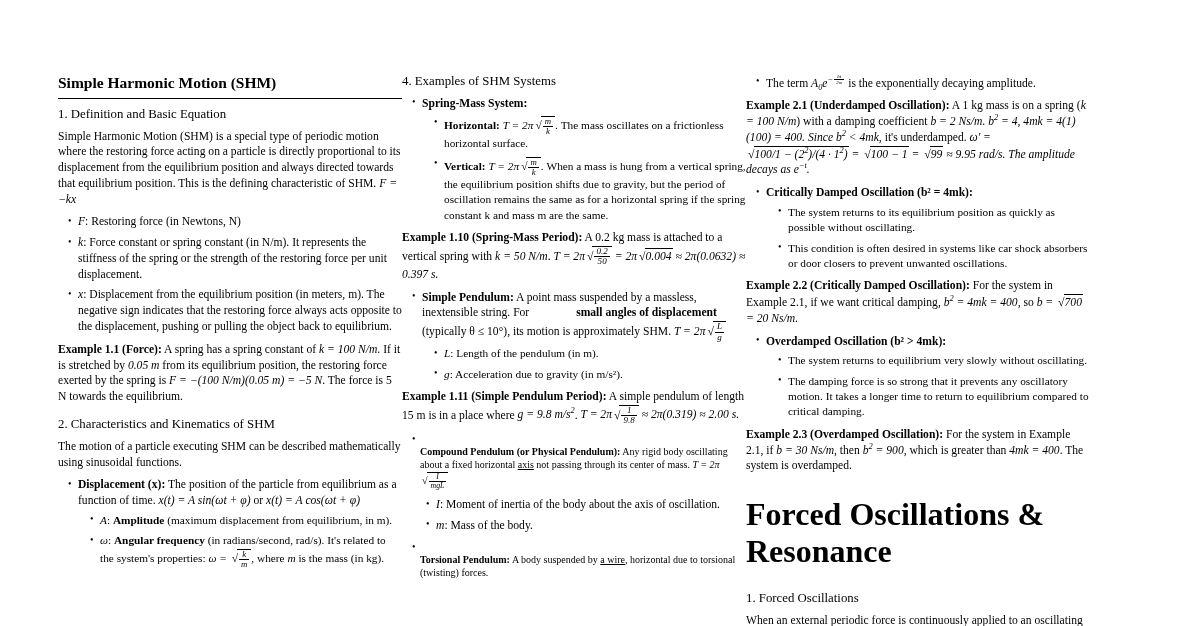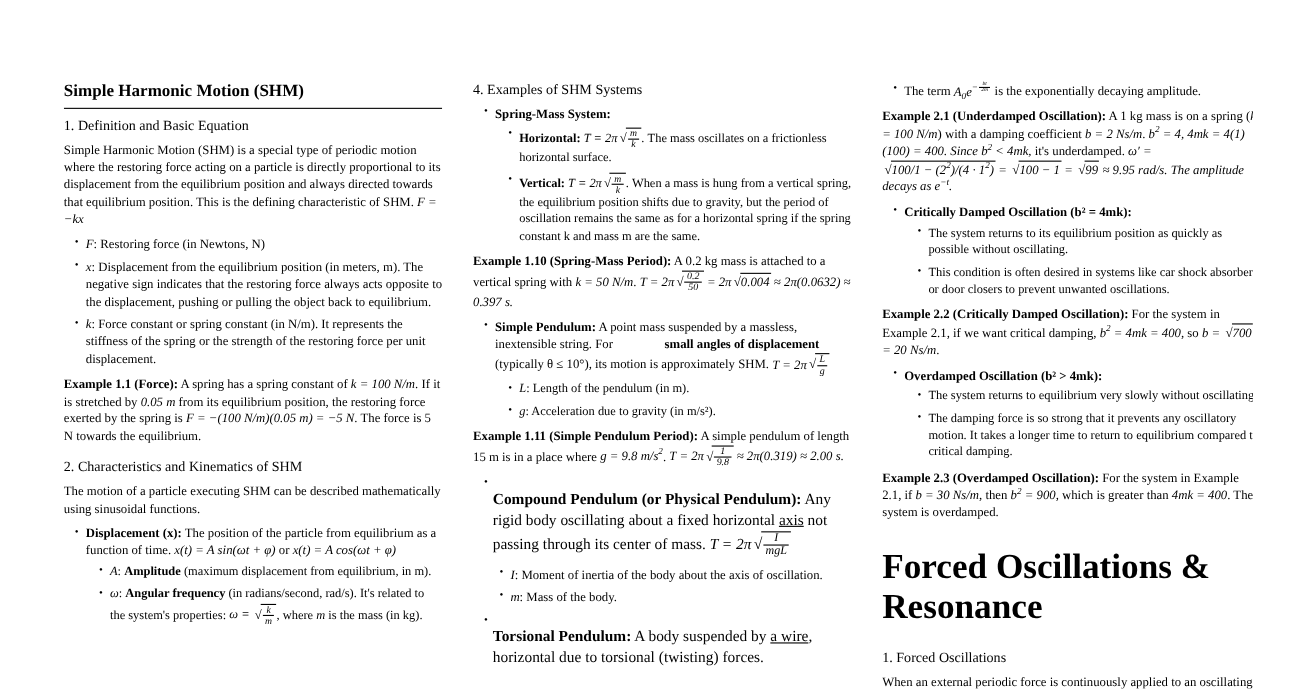--- a/index.html
+++ b/index.html
@@ -16,21 +16,20 @@
   }
   .page {
     position: relative;
     width: 1191px;
     height: 626px;
     box-sizing: border-box;
     padding: 74px 52px 0 58px;
   }
   .columns {
     display: flex;
-    gap: 28px;
     height: 552px;
     overflow: hidden;
   }
   .col {
     width: 344px;
     flex: 0 0 344px;
     overflow: hidden;
   }
   h1.doc-title {
     font-size: 15.5px;
@@ -100,21 +99,21 @@
   .sqsym { font-size: 1.02em; }
   .sqbar {
     border-top: 1px solid #000;
     display: inline-block;
     padding: 0 1px;
     margin-left: -1px;
   }
   sup { font-size: 0.72em; vertical-align: super; line-height: 0; }
   sub { font-size: 0.72em; vertical-align: sub; line-height: 0; }
   .hang {
-    font-size: 14px;
+    font-size: 10px;
     line-height: 1.36;
     margin: 0 0 7px 0;
     padding-left: 18px;
   }
   .lbl { font-weight: bold; }
   b { font-weight: bold; margin-left: 44px; }
   .dotonly { padding-left: 10px; font-size: 10px; line-height: 1.2; margin: 6px 0 0 0;}
 </style>
 </head>
 <body>
@@ -127,22 +126,22 @@
 
       <h2 class="sec-title first">1. Definition and Basic Equation</h2>
 
       <p class="body">
         <span>Simple Harmonic Motion (SHM) is a special type of periodic motion where the restoring force acting on a particle is directly proportional to its displacement from the equilibrium position and always directed towards that equilibrium position. This is the defining characteristic of SHM.</span>
         <span class="m"><i>F</i> = −<i>kx</i></span>
       </p>
 
       <ul class="bul">
         <li><span class="m"><i>F</i></span><span>: Restoring force (in Newtons, N)</span></li>
+        <li><span class="m"><i>k</i></span><span>: Force constant or spring constant (in N/m). It represents the stiffness of the spring or the strength of the restoring force per unit displacement.</span></li>
         <li><span class="m"><i>x</i></span><span>: Displacement from the equilibrium position (in meters, m). The negative sign indicates that the restoring force always acts opposite to the displacement, pushing or pulling the object back to equilibrium.</span></li>
-        <li><span class="m"><i>k</i></span><span>: Force constant or spring constant (in N/m). It represents the stiffness of the spring or the strength of the restoring force per unit displacement.</span></li>
       </ul>
 
       <p class="body">
         <span class="lbl">Example 1.1 (Force):</span>
         <span>A spring has a spring constant of</span>
         <span class="m"><i>k</i> = 100 N/m</span><span>. If it is stretched by</span>
         <span class="m">0.05 m</span>
         <span>from its equilibrium position, the restoring force exerted by the spring is</span>
         <span class="m"><i>F</i> = −(100 N/m)(0.05 m) = −5 N</span><span>. The force is 5 N towards the equilibrium.</span>
       </p>

